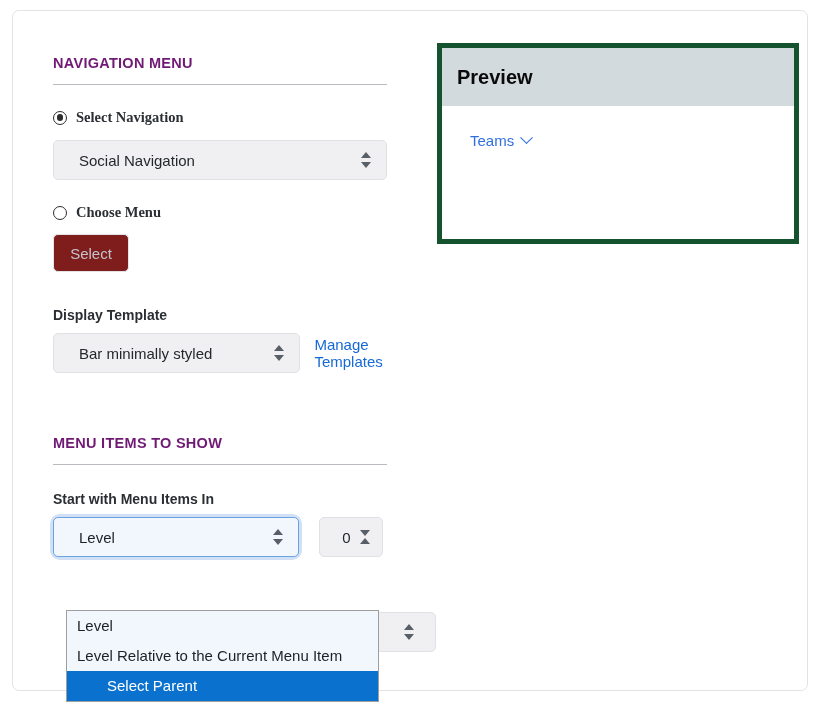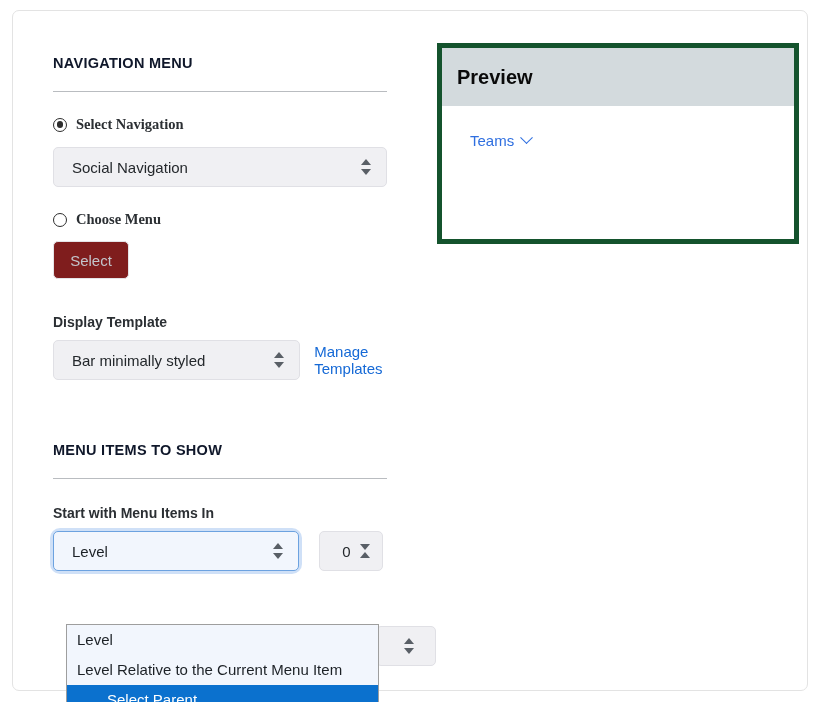--- a/index.html
+++ b/index.html
@@ -35,22 +35,22 @@
     position: absolute;
     left: 40px;
     top: 44px;
     width: 380px;
   }
 
   .section-head {
     font-size: 14.5px;
     font-weight: 600;
     letter-spacing: .28px;
-    color: #0f172a;
-    padding-bottom: 20px;
+    color: #701a75;
+    padding-bottom: 13px;
     border-bottom: 1px solid #b9bcc0;
     width: 334px;
   }
 
   .radio-row {
     display: flex;
     align-items: center;
     margin-top: 24px;
   }
   .radio {
@@ -87,21 +87,21 @@
     position: relative;
     background: #f0f0f3;
     border: 1px solid #e0e0e5;
     border-radius: 5px;
     height: 40px;
     display: flex;
     align-items: center;
     box-sizing: border-box;
     font-size: 15px;
     color: #24282c;
-    padding-left: 18px;
+    padding-left: 25px;
     cursor: default;
   }
   .nselect .arrows {
     position: absolute;
     right: 14px;
     top: 50%;
     transform: translateY(-50%);
     width: 11px;
     height: 18px;
   }

